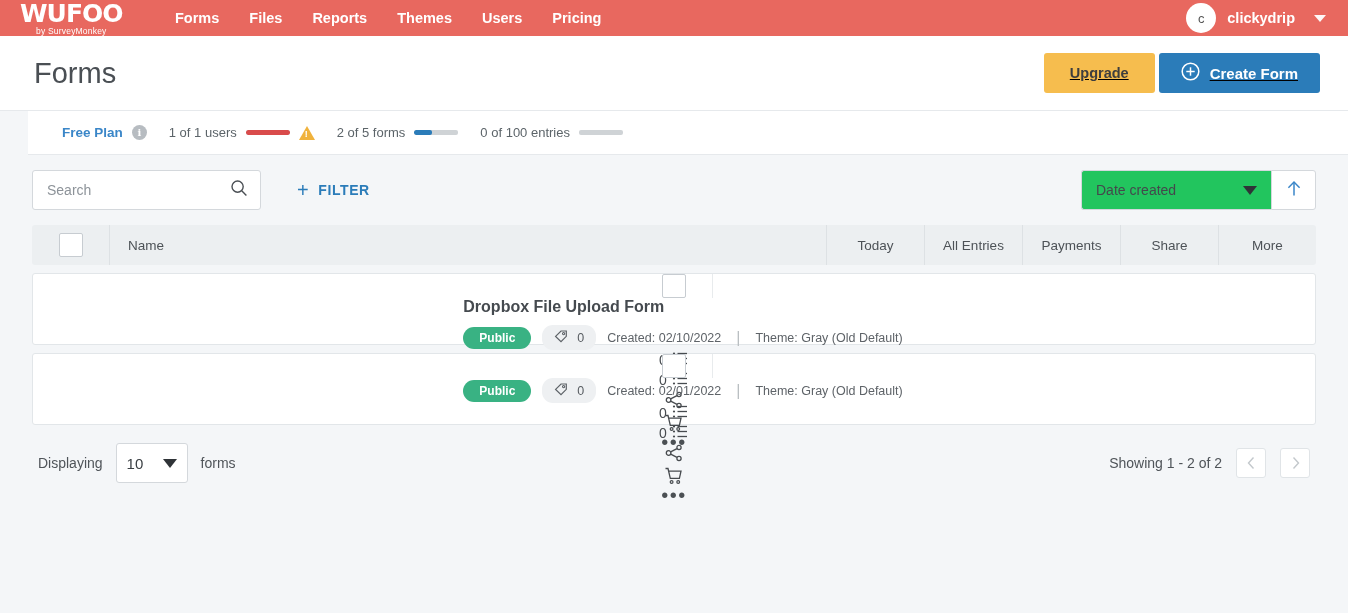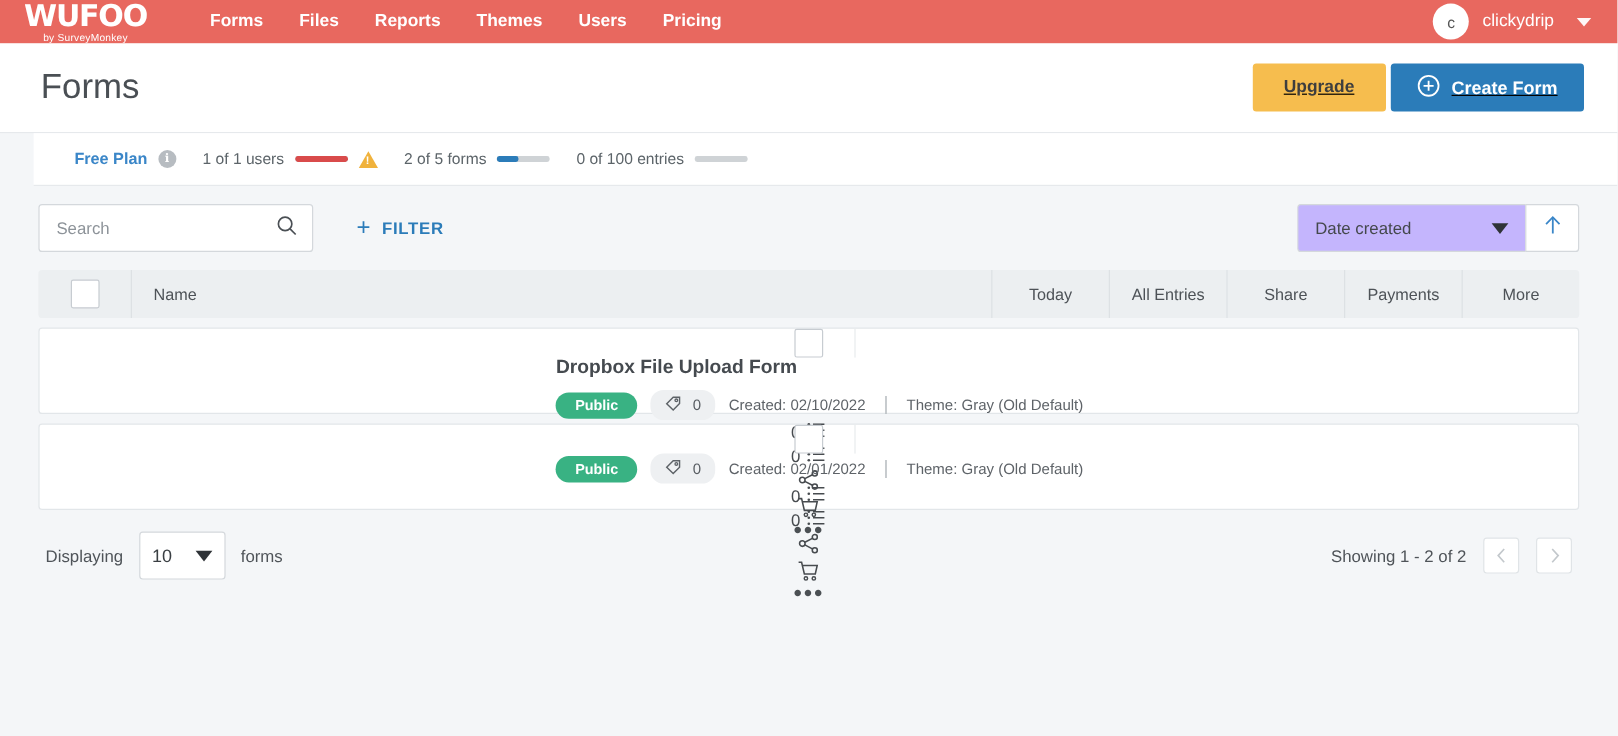--- a/index.html
+++ b/index.html
@@ -62,21 +62,21 @@
     gap: 11px;
   }
   .avatar {
     width: 30px; height: 30px;
     border-radius: 50%;
     background: #fff;
     color: #555;
     font-size: 13px;
     display: flex; align-items: center; justify-content: center;
   }
-  .username { color: #fff; font-size: 14.5px; font-weight: normal; }
+  .username { color: #fff; font-size: 14.5px; font-weight: bold; }
   .chev-down {
     width: 0; height: 0;
     border-left: 6px solid transparent;
     border-right: 6px solid transparent;
     border-top: 7px solid #fff;
     opacity: .95;
     margin-left: 8px;
     cursor: pointer;
   }
 
@@ -194,21 +194,21 @@
     letter-spacing: .6px;
     cursor: pointer;
   }
   .plus-sign { font-size: 20px; font-weight: normal; line-height: 1; }
   .sort-group { margin-left: auto; display: flex; }
   .sort-select {
     width: 190px; height: 40px;
     border: 1px solid #d4d8dc;
     border-right: none;
     border-radius: 3px 0 0 3px;
-    background: #c4b5fd;
+    background: #22c55e;
     display: flex; align-items: center;
     padding: 0 14px;
     font-size: 14px; color: #44484c;
     cursor: pointer;
   }
   .caret {
     margin-left: auto;
     width: 0; height: 0;
     border-left: 7px solid transparent;
     border-right: 7px solid transparent;
@@ -419,22 +419,22 @@
     </div>
   </div>
 
   <div class="thead">
     <div class="col-check">
       <span class="chk"></span>
     </div>
     <div class="col-name">Name</div>
     <div class="col-act">Today</div>
     <div class="col-act">All Entries</div>
+    <div class="col-act">Payments</div>
     <div class="col-act">Share</div>
-    <div class="col-act">Payments</div>
     <div class="col-act">More</div>
   </div>
 
   <div class="row">
     <div class="col-check">
       <span class="chk"></span>
     </div>
     <div class="row-main">
       <div class="form-name">Dropbox File Upload Form</div>
       <div class="meta">

